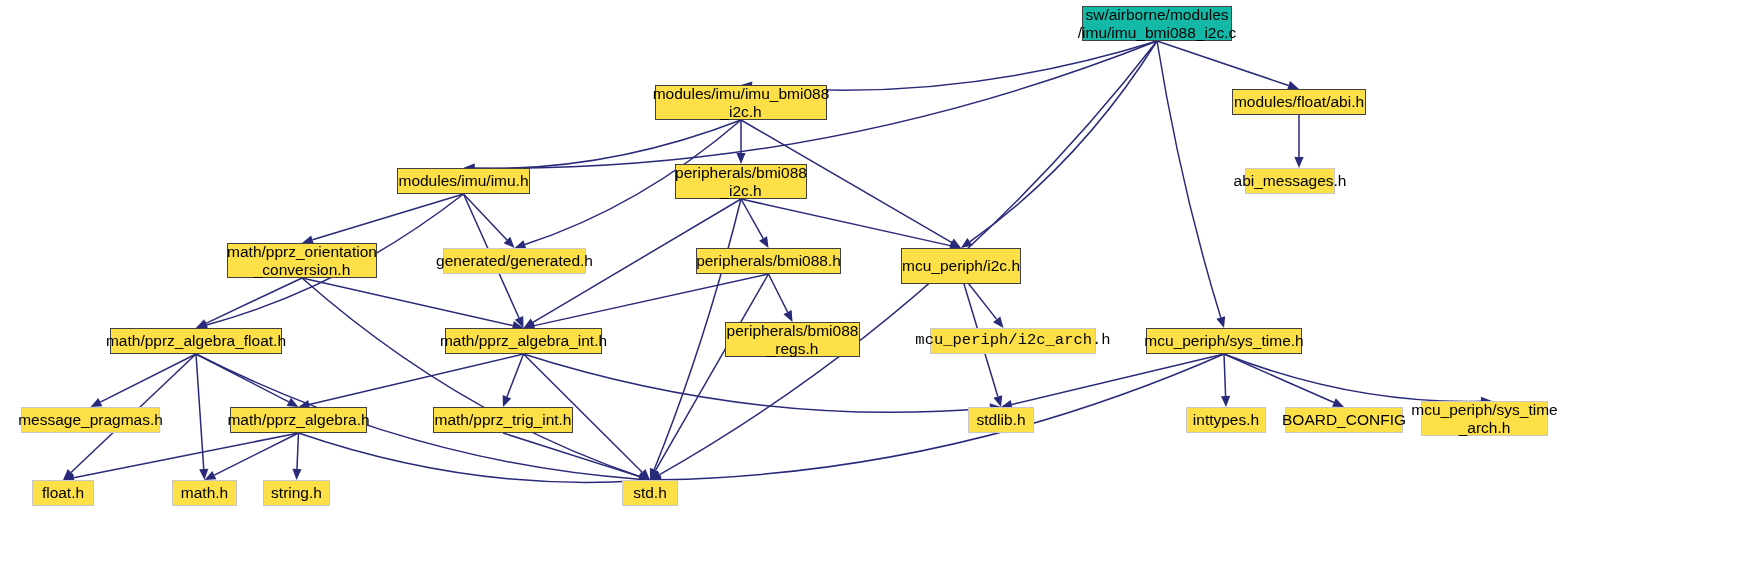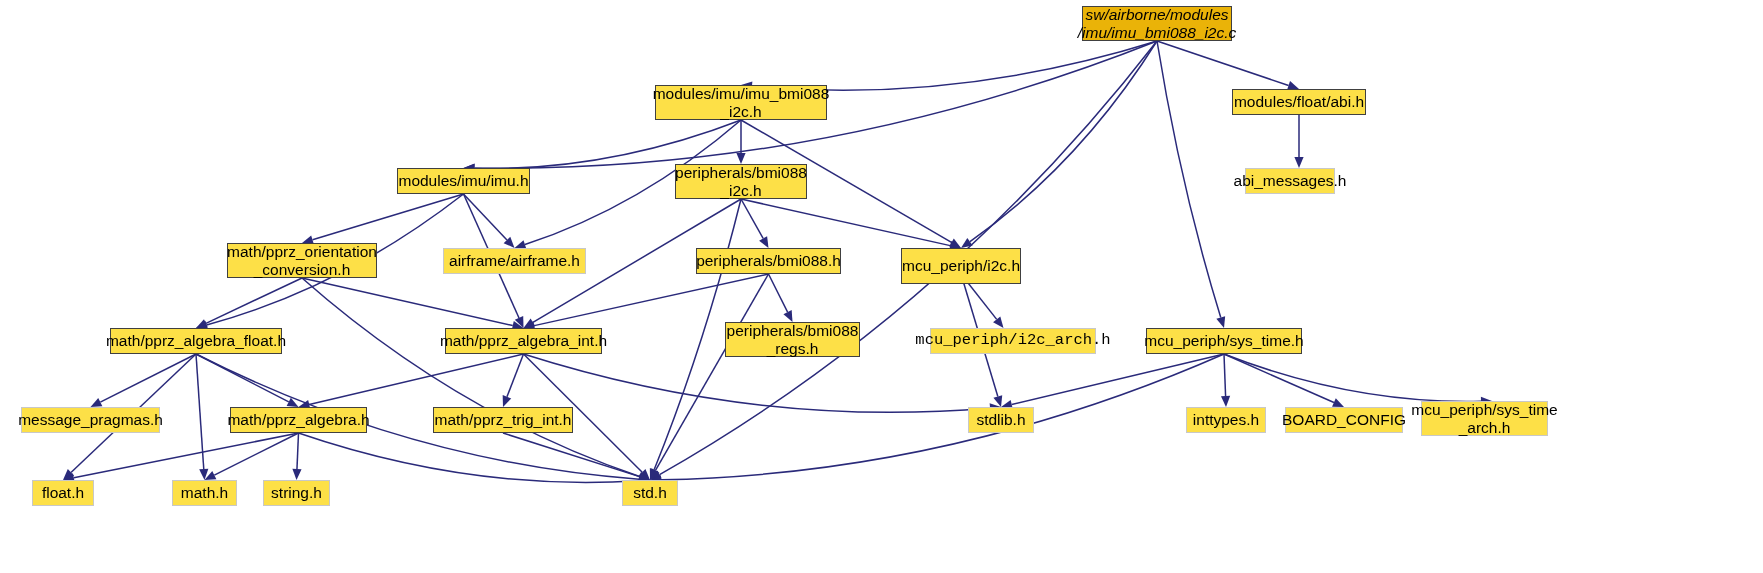--- a/index.html
+++ b/index.html
@@ -36,23 +36,22 @@
     color: #000000;
     background: #fde047;
     border: 1px solid #c8c8c8;
     white-space: pre-line;
     padding: 1px 5px;
   }
   .node-box.solid {
     border: 1.4px solid #404040;
   }
   .node-box.root {
-    background: #eab308;
+    background: #14b8a6;
     border: 1.4px solid #404040;
-    font-style: italic;
   }
   .edge-path {
     fill: none;
     stroke: #2a2a7a;
     stroke-width: 1.5px;
   }
   .arrow-head {
     fill: #2a2a7a;
     stroke: none;
   }
@@ -160,21 +159,21 @@
 /imu/imu_bmi088_i2c.c</div>
       <div class="node-box solid" style="left: 655px; top: 85px; width: 172px; height: 35px;">modules/imu/imu_bmi088
 _i2c.h</div>
       <div class="node-box solid" style="left: 1232px; top: 89px; width: 134px; height: 26px;">modules/float/abi.h</div>
       <div class="node-box solid" style="left: 397px; top: 168px; width: 133px; height: 26px;">modules/imu/imu.h</div>
       <div class="node-box solid" style="left: 675px; top: 164px; width: 132px; height: 35px;">peripherals/bmi088
 _i2c.h</div>
       <div class="node-box" style="left: 1245px; top: 168px; width: 90px; height: 26px;">abi_messages.h</div>
       <div class="node-box solid" style="left: 227px; top: 243px; width: 150px; height: 35px;">math/pprz_orientation
 _conversion.h</div>
-      <div class="node-box" style="left: 443px; top: 248px; width: 143px; height: 26px;">airframe/airframe.h</div>
+      <div class="node-box" style="left: 443px; top: 248px; width: 143px; height: 26px;">generated/generated.h</div>
       <div class="node-box solid" style="left: 696px; top: 248px; width: 145px; height: 26px;">peripherals/bmi088.h</div>
       <div class="node-box solid" style="left: 901px; top: 248px; width: 120px; height: 36px;">mcu_periph/i2c.h</div>
       <div class="node-box solid" style="left: 110px; top: 328px; width: 172px; height: 26px;">math/pprz_algebra_float.h</div>
       <div class="node-box solid" style="left: 445px; top: 328px; width: 157px; height: 26px;">math/pprz_algebra_int.h</div>
       <div class="node-box solid" style="left: 725px; top: 322px; width: 135px; height: 35px;">peripherals/bmi088
 _regs.h</div>
       <div class="node-box" style="left: 930px; top: 328px; width: 166px; height: 26px; font-family: Liberation Mono, monospace;">mcu_periph/i2c_arch.h</div>
       <div class="node-box solid" style="left: 1146px; top: 328px; width: 156px; height: 26px;">mcu_periph/sys_time.h</div>
       <div class="node-box" style="left: 21px; top: 407px; width: 139px; height: 26px;">message_pragmas.h</div>
       <div class="node-box solid" style="left: 230px; top: 407px; width: 137px; height: 26px;">math/pprz_algebra.h</div>

